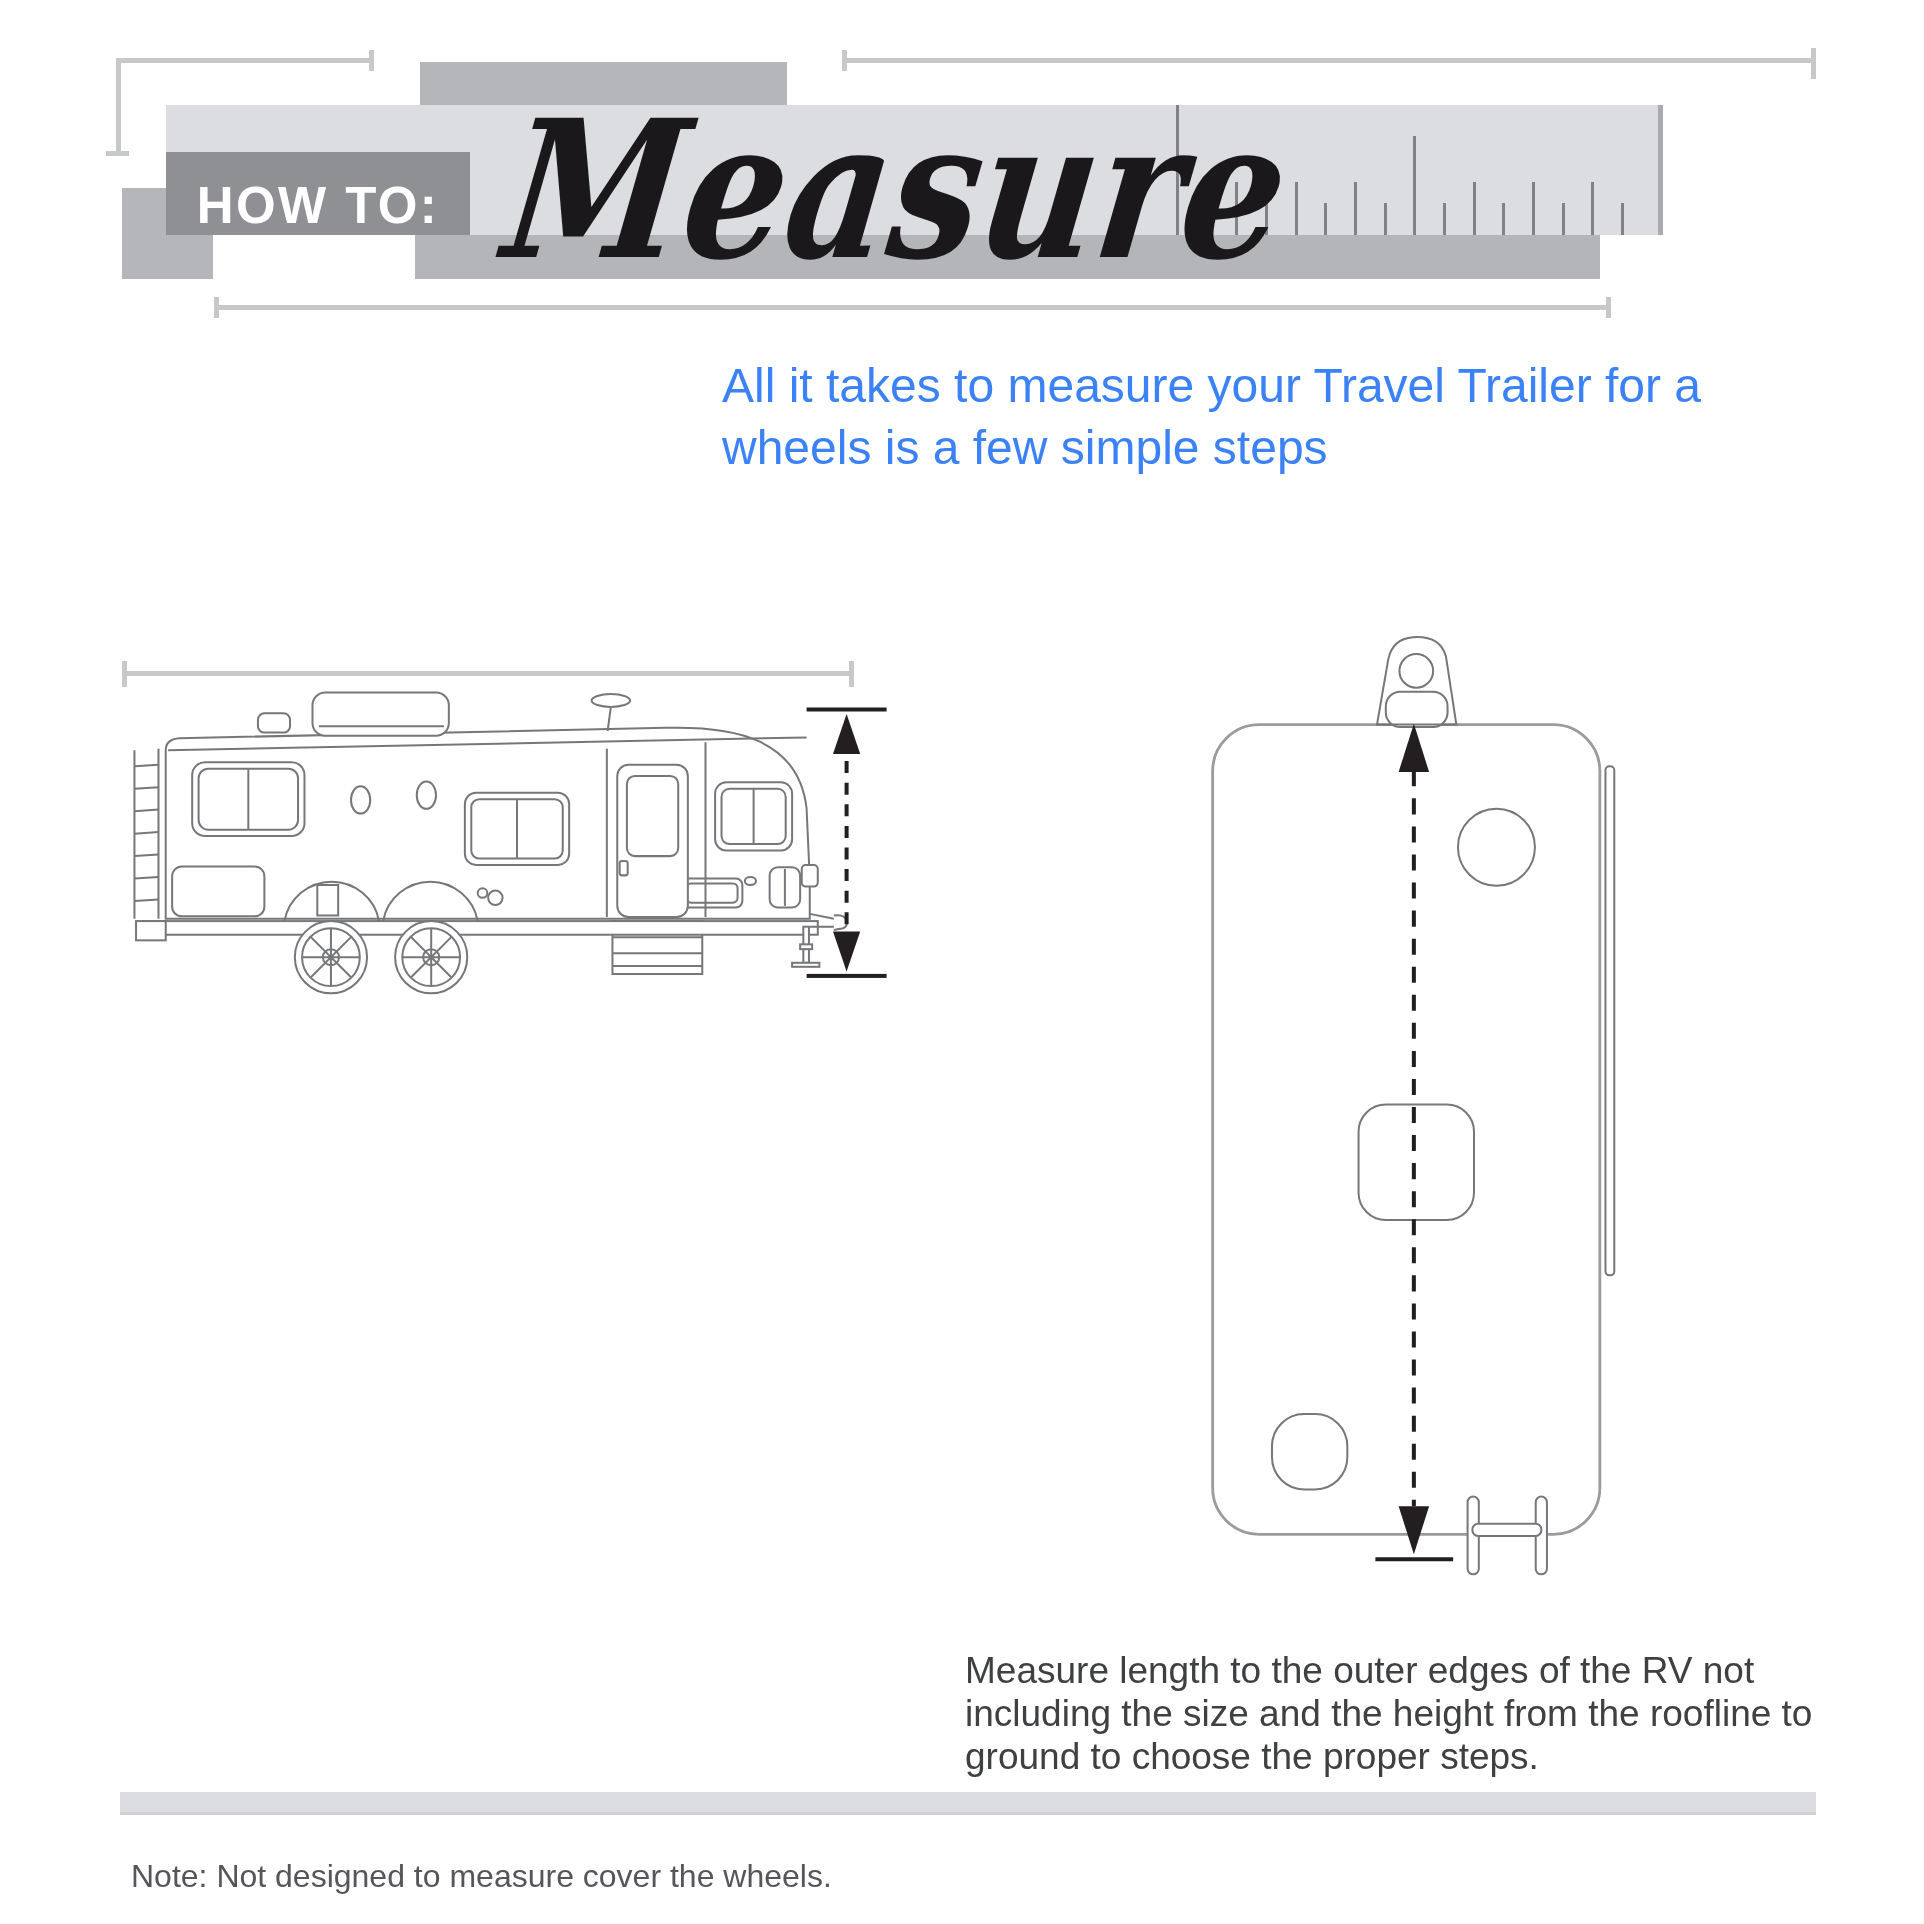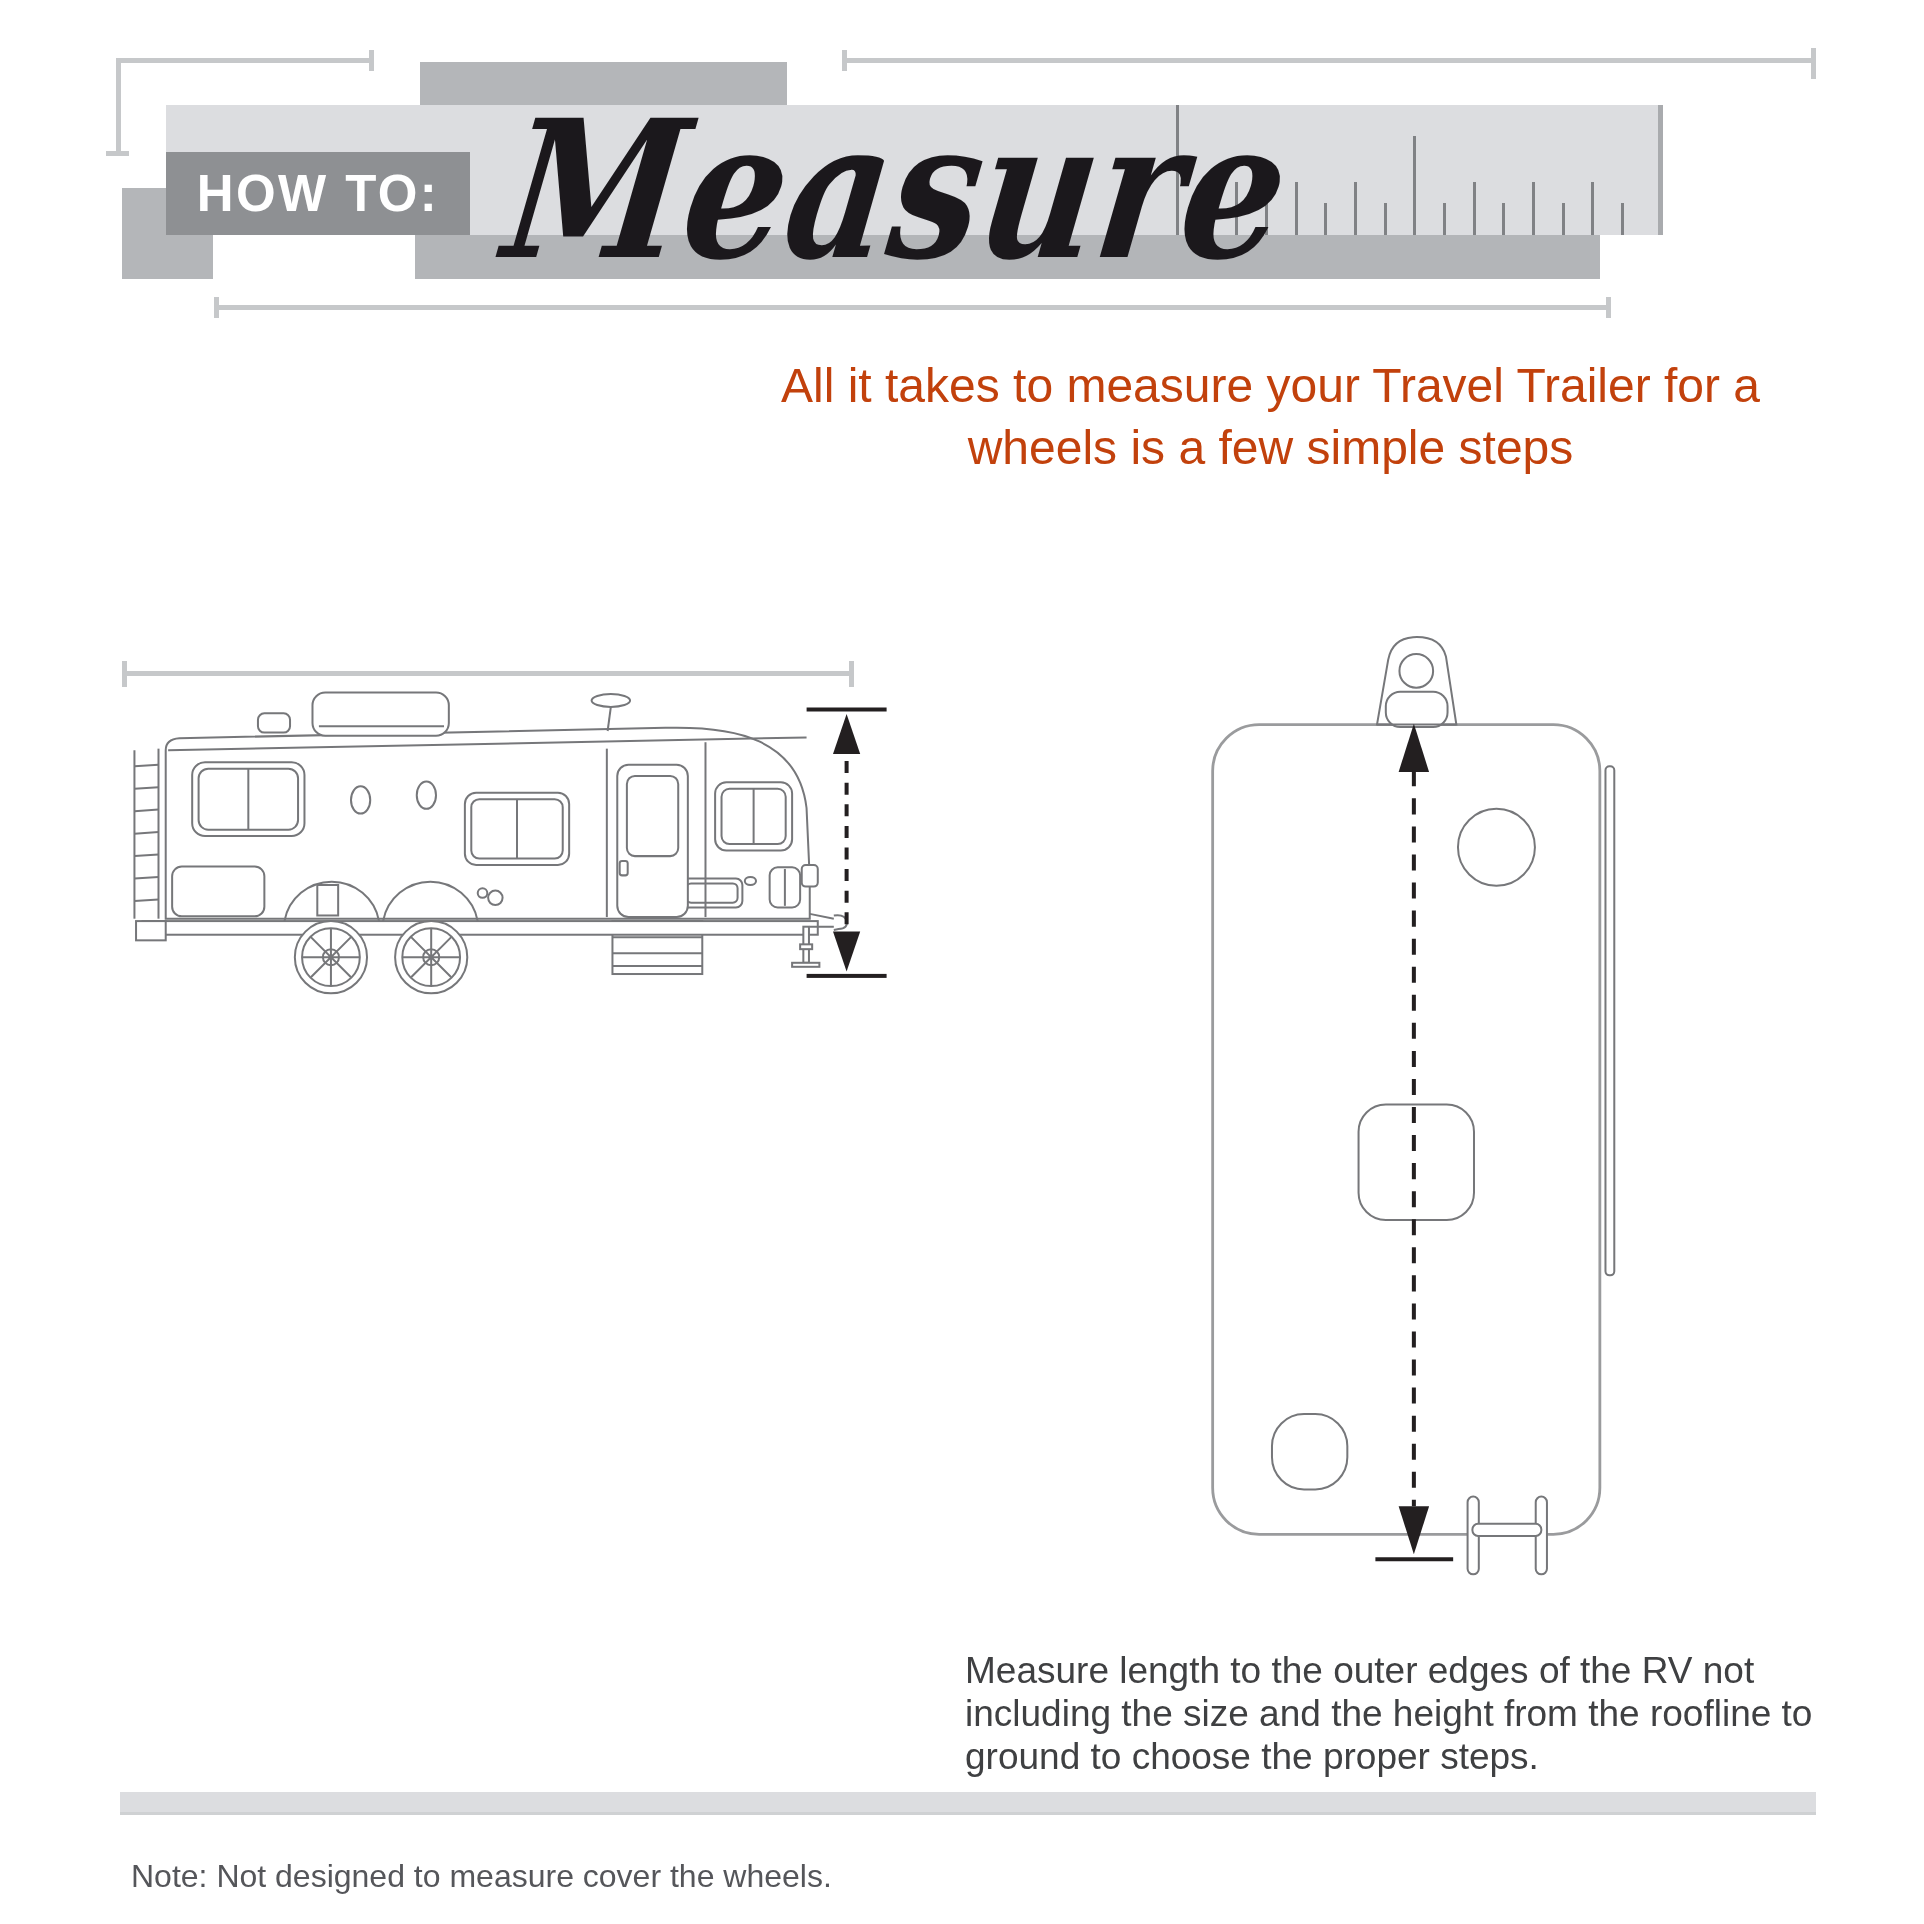--- a/index.html
+++ b/index.html
@@ -32,32 +32,32 @@
 
   
   .tick{position:absolute;width:3.2px;background:#808285;}
   .tick.full{top:105px;height:130px;}
   .tick.tall{top:136px;height:99px;}
   .tick.m{top:182px;height:53px;}
   .tick.s{top:203px;height:32px;}
 
   
   .kicker-box{left:166px;top:152px;width:304px;height:83px;background:#8e9093;
-              display:flex;align-items:center;justify-content:center;}
+              display:flex;align-items:flex-end;justify-content:center;}
   .kicker-box span{color:#ffffff;font-weight:bold;font-size:51px;letter-spacing:2.4px;}
 
   
   .script-title{left:520px;top:95px;width:722px;height:225px;
      font-family:"DejaVu Serif", serif;font-style:italic;font-weight:700;
      font-size:191px;line-height:1;color:#1b181c;
      transform:skewX(-7deg) scaleX(0.84);transform-origin:left top;white-space:nowrap;z-index:9;}
 
   
-  .subtitle{left:722px;top:355px;width:1097px;text-align:center;
-     font-size:48px;line-height:62px;font-weight:300;color:#c2410c;}
+  .subtitle{left:722px;top:355px;width:1097px;text-align:left;
+     font-size:48px;line-height:62px;font-weight:300;color:#3b82f6;}
 
   
   .tt-label{left:241px;top:563px;width:505px;text-align:center;
      font-size:51px;font-weight:bold;letter-spacing:1.6px;color:#231f20;}
 
   
   .caption{left:965px;top:1649px;width:866px;font-size:37px;line-height:43px;
      font-weight:400;color:#3f4042;}
   .footer-bar{left:120px;top:1792px;width:1696px;height:20px;background:#dcdde0;
      border-bottom:3.2px solid #cfd1d3;}

